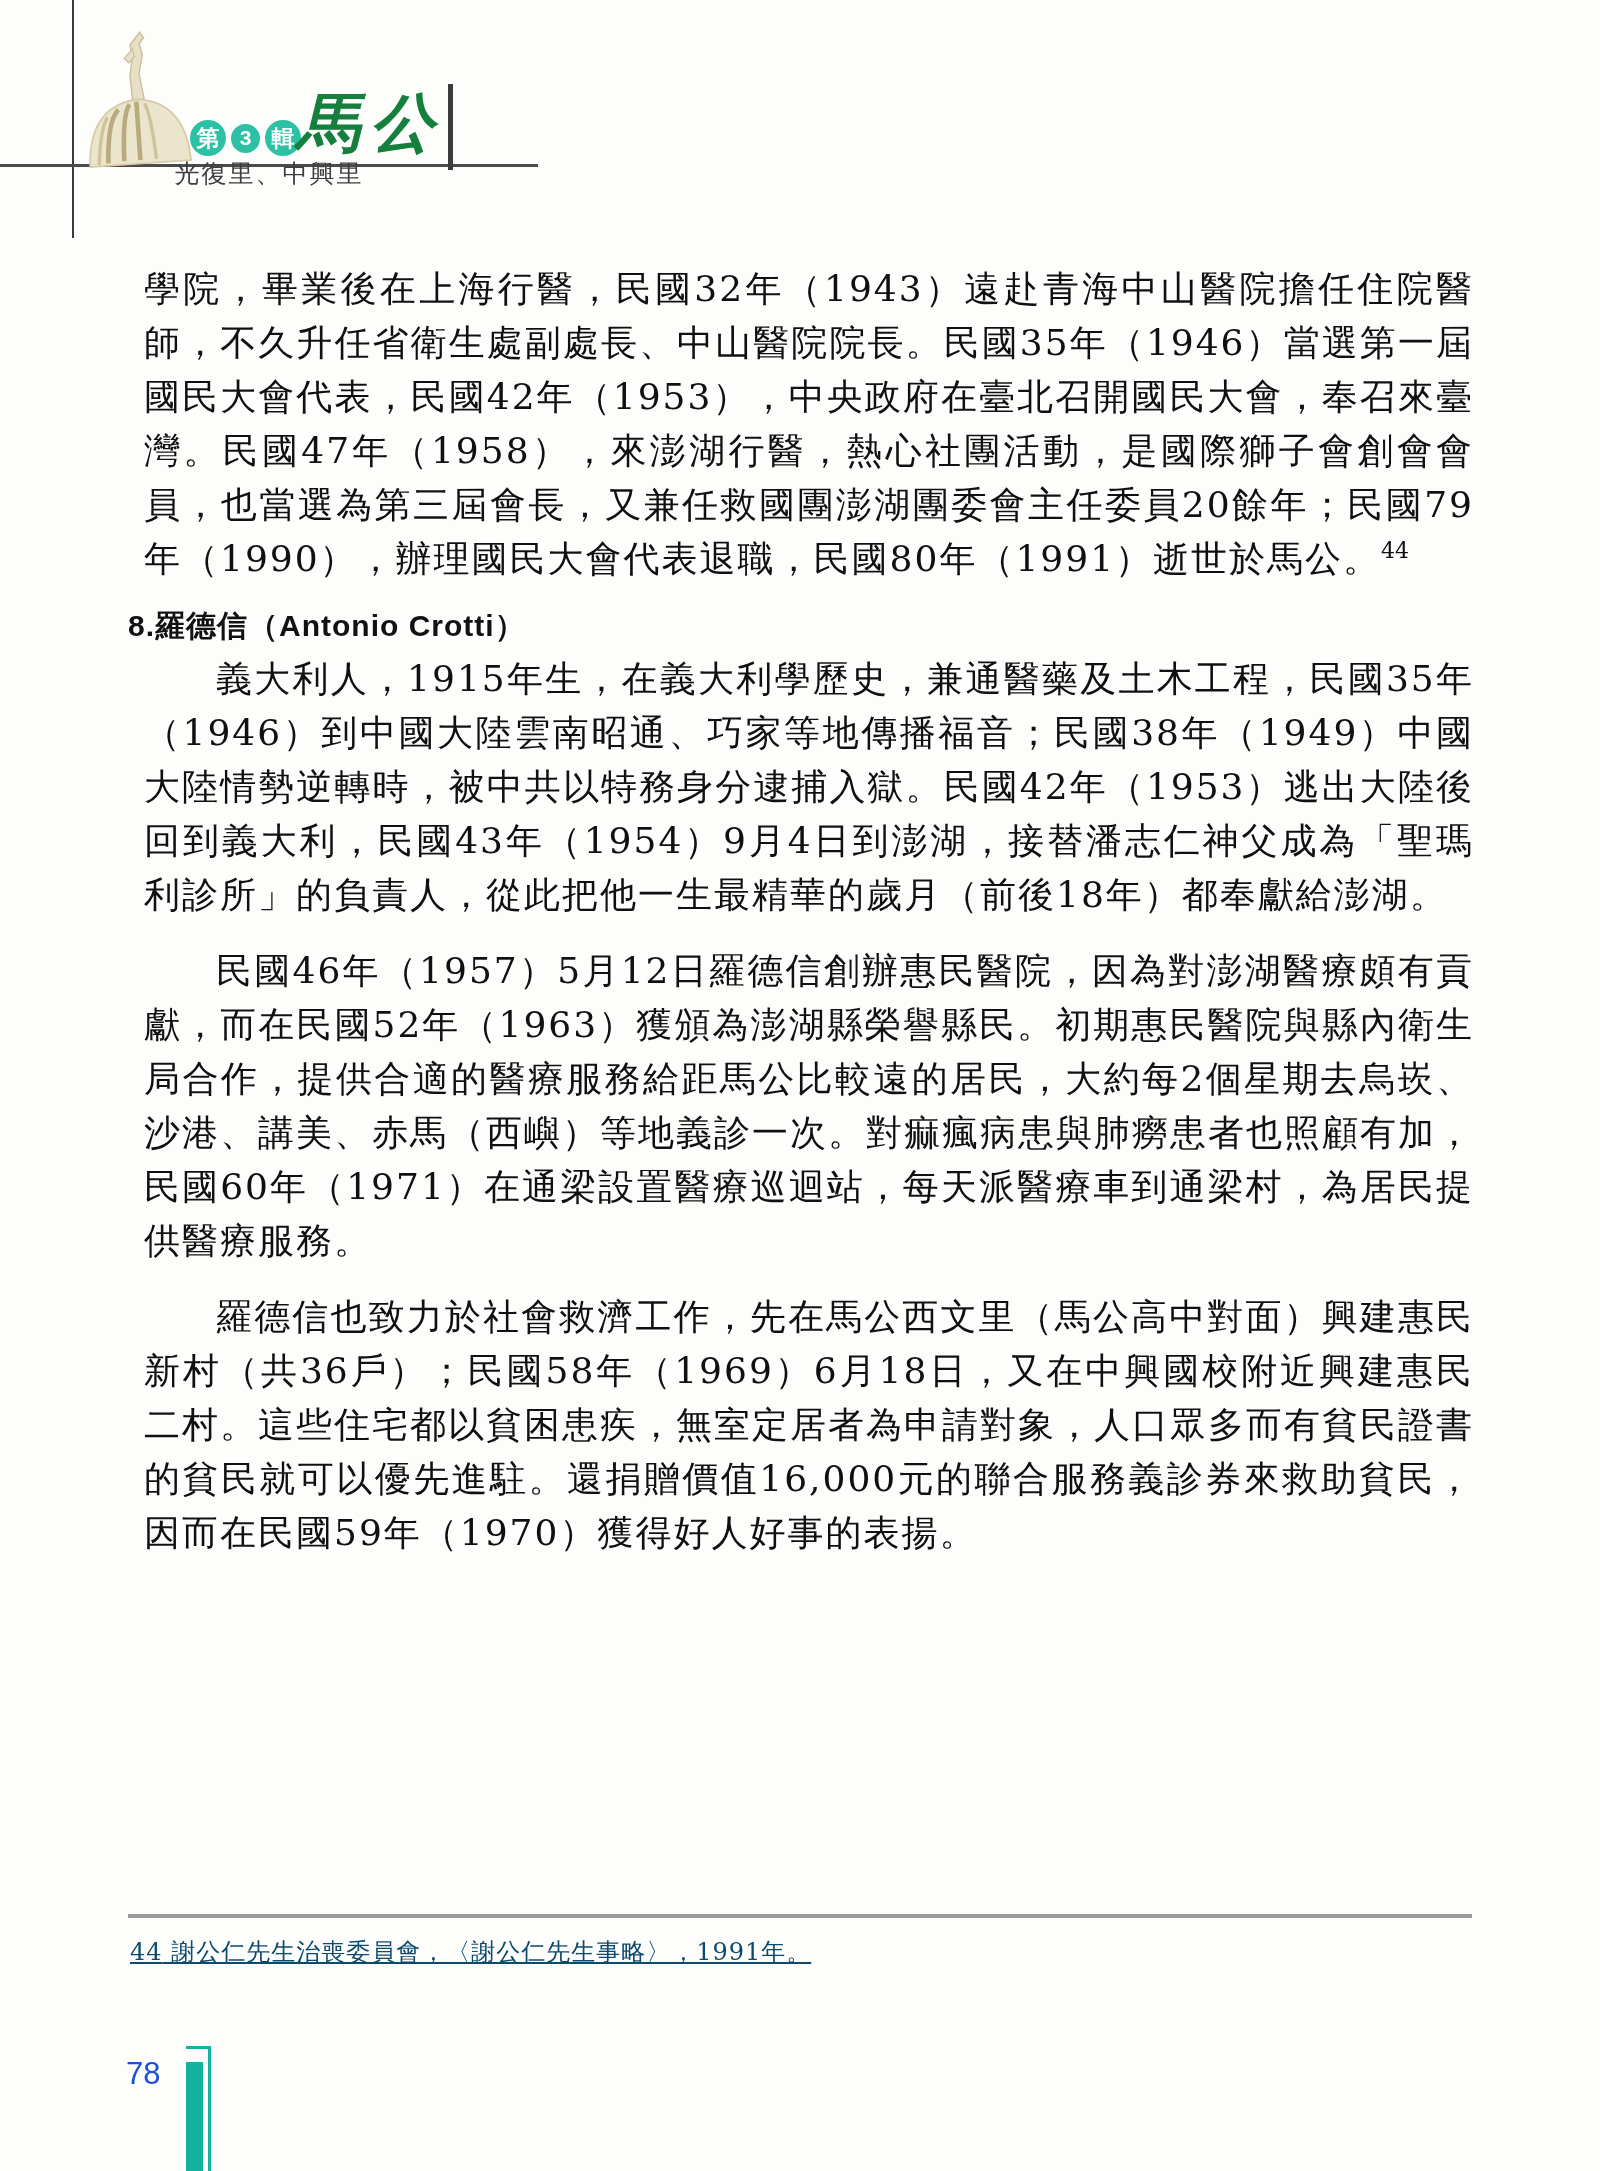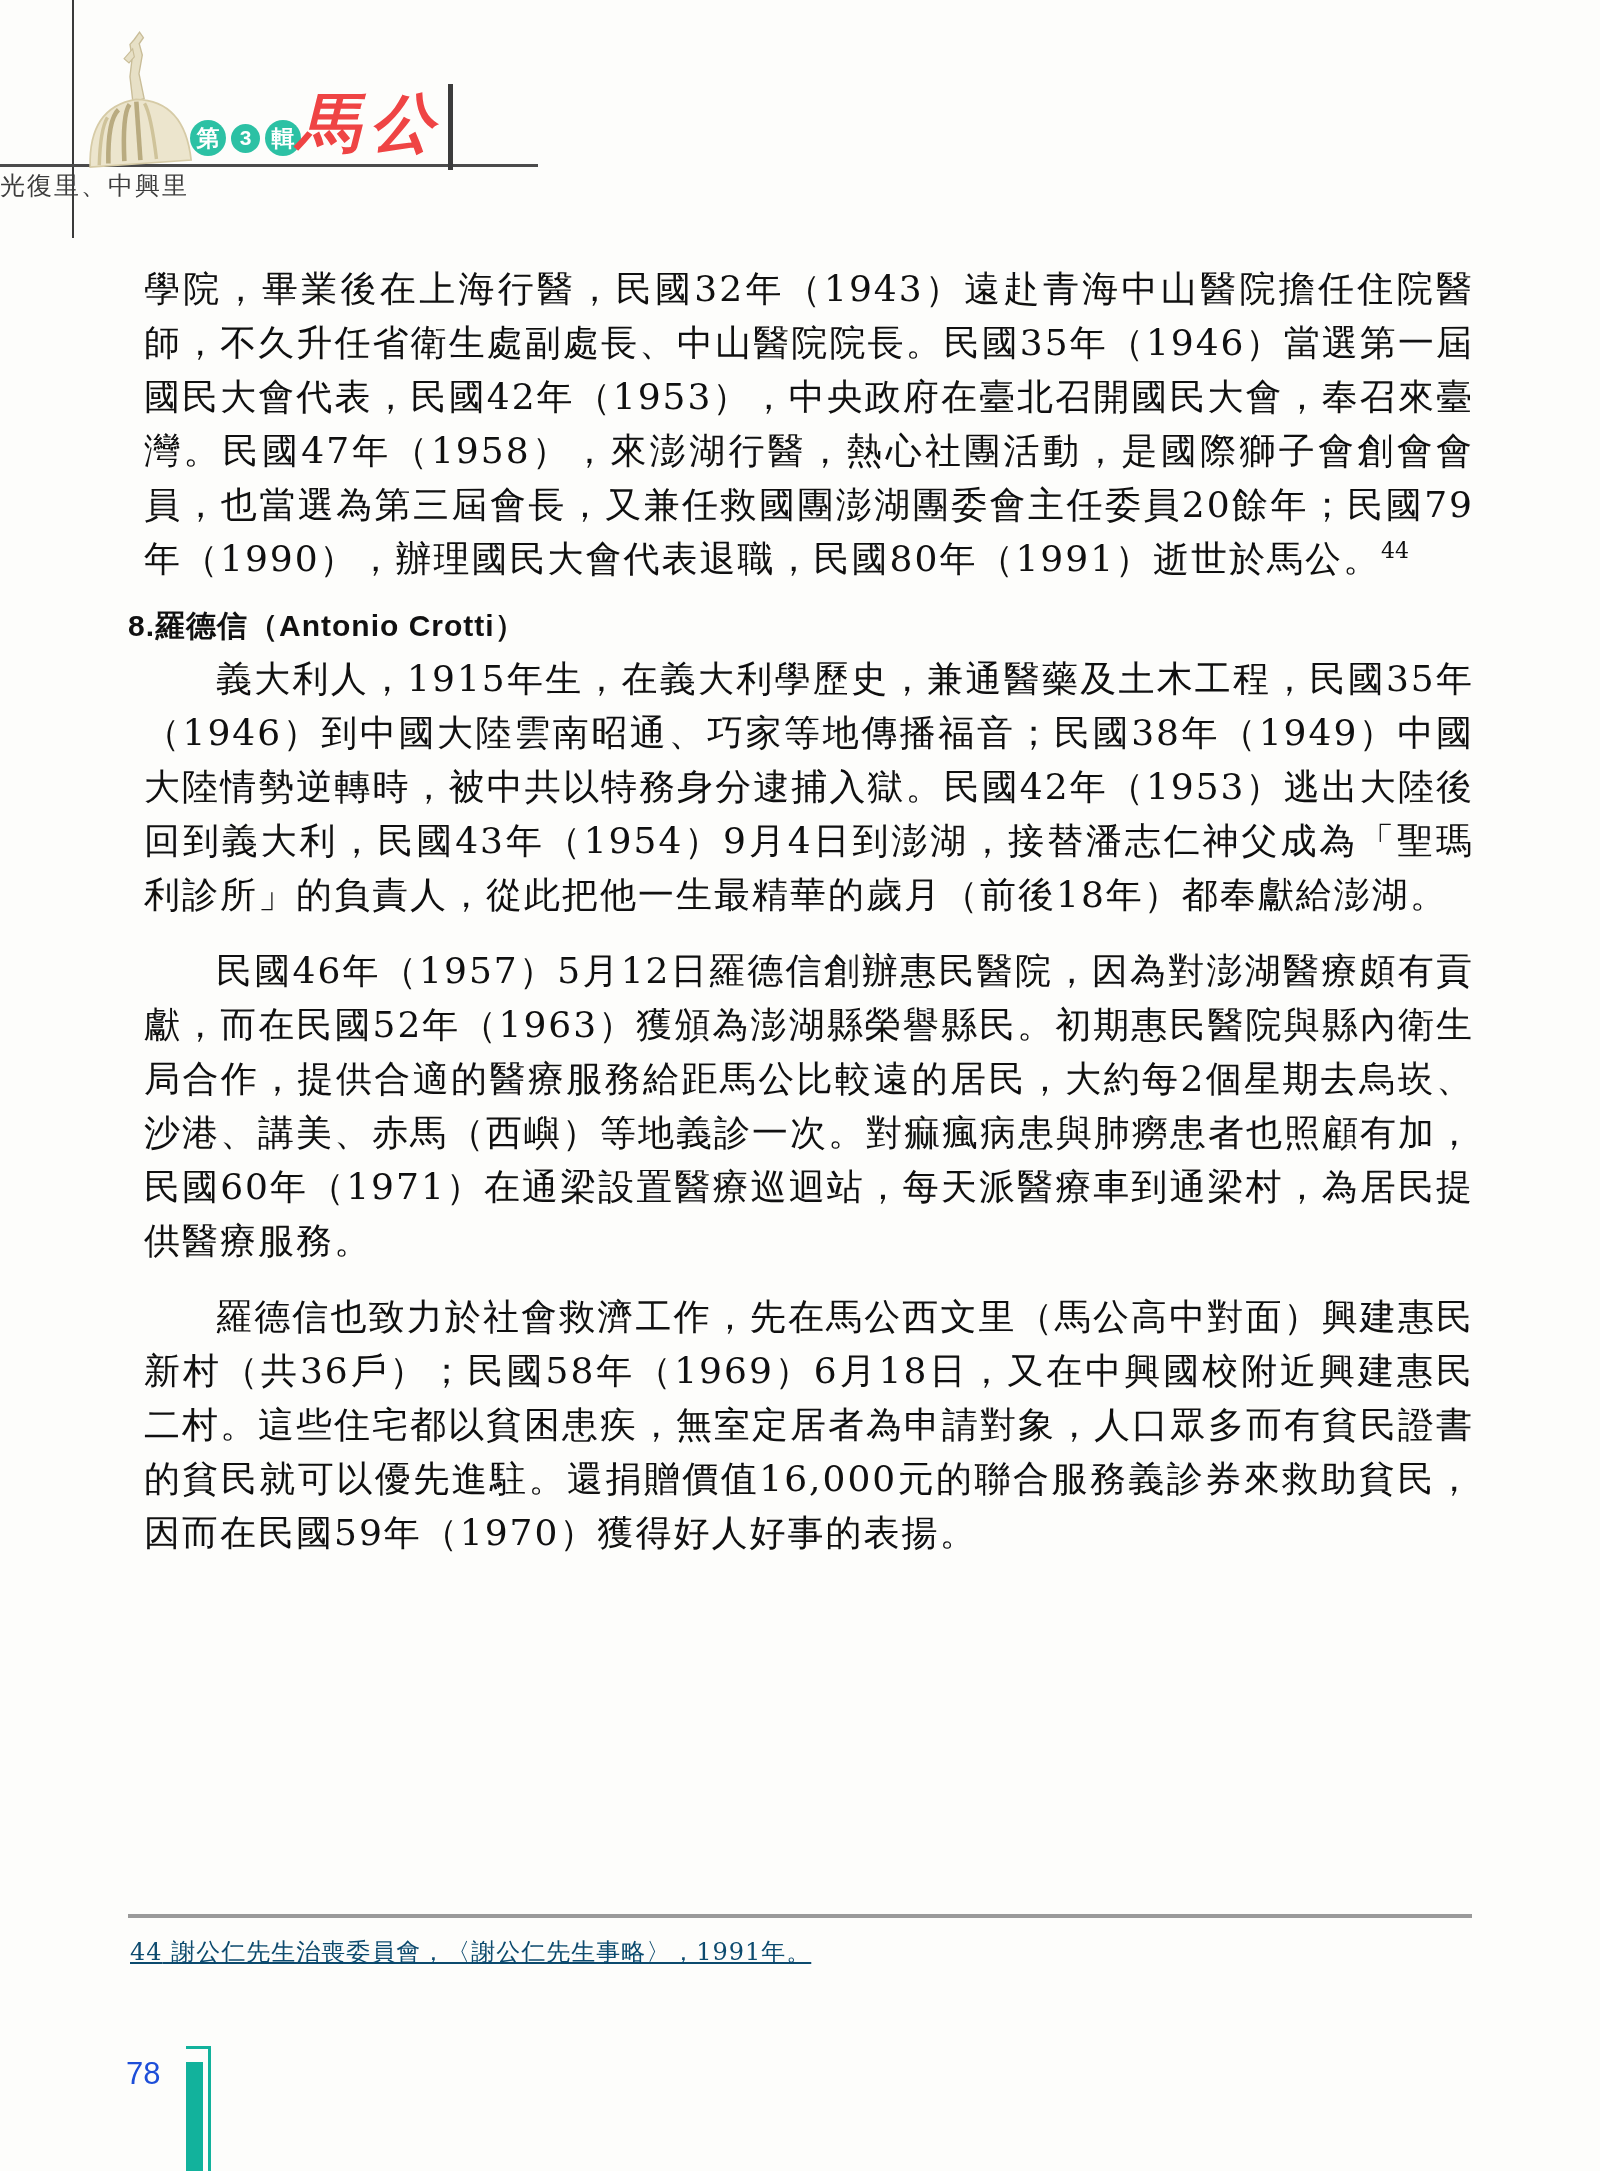--- a/index.html
+++ b/index.html
@@ -21,26 +21,26 @@
   .series-badges{position:absolute;left:190px;top:120px;display:flex;align-items:center;gap:5px;}
   .badge{
     display:flex;align-items:center;justify-content:center;
     background:#2cc1a4;color:#ffffff;border-radius:50%;
     font-family:"Liberation Sans",sans-serif;font-weight:bold;
   }
   .badge.big{width:36px;height:36px;font-size:23px;}
   .badge.small{width:29px;height:29px;font-size:21px;}
   .book-title{
     position:absolute;left:296px;top:80px;
-    font-size:64px;font-weight:bold;color:#ef4444;
+    font-size:64px;font-weight:bold;color:#15803d;
     font-family:"DejaVu Serif",serif;font-style:italic;letter-spacing:10px;
   }
   .title-bar{position:absolute;left:448px;top:84px;width:5px;height:86px;background:#3c3c3c;}
   .subtitle{
-    position:absolute;left:0;top:169px;width:538px;text-align:left;
+    position:absolute;left:0;top:157px;width:538px;text-align:center;
     font-size:25px;color:#3d3d3d;letter-spacing:2px;
     font-family:"DejaVu Serif",serif;
   }
 
   
   .body-text{
     position:absolute;left:128px;top:262px;width:1346px;
     font-size:36px;line-height:54px;letter-spacing:2px;
     text-align:justify;color:#101010;
   }

